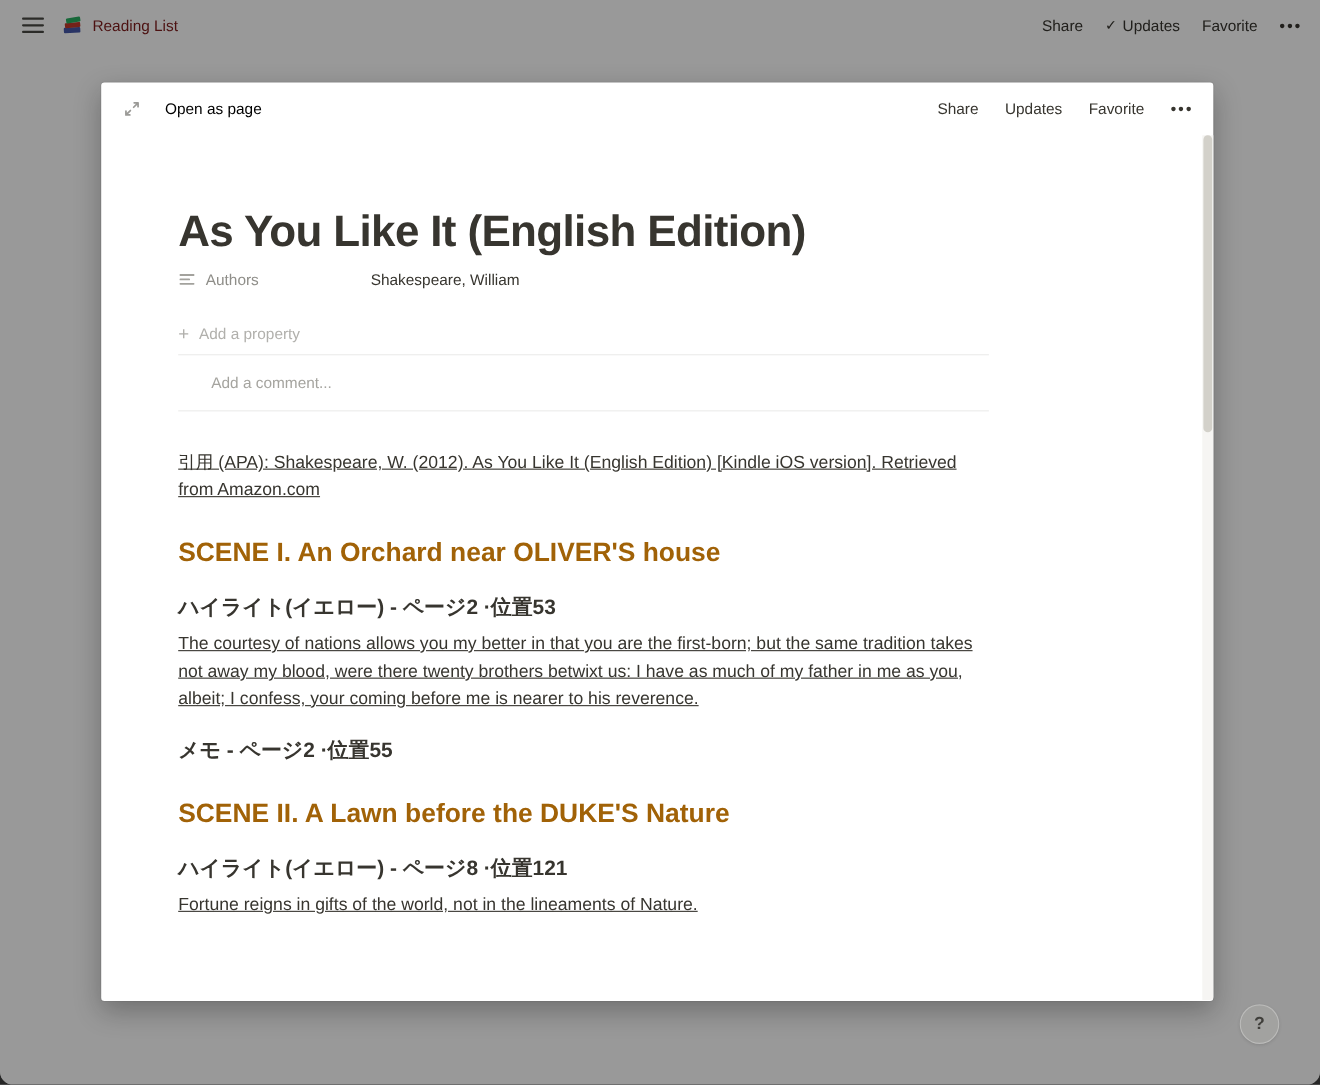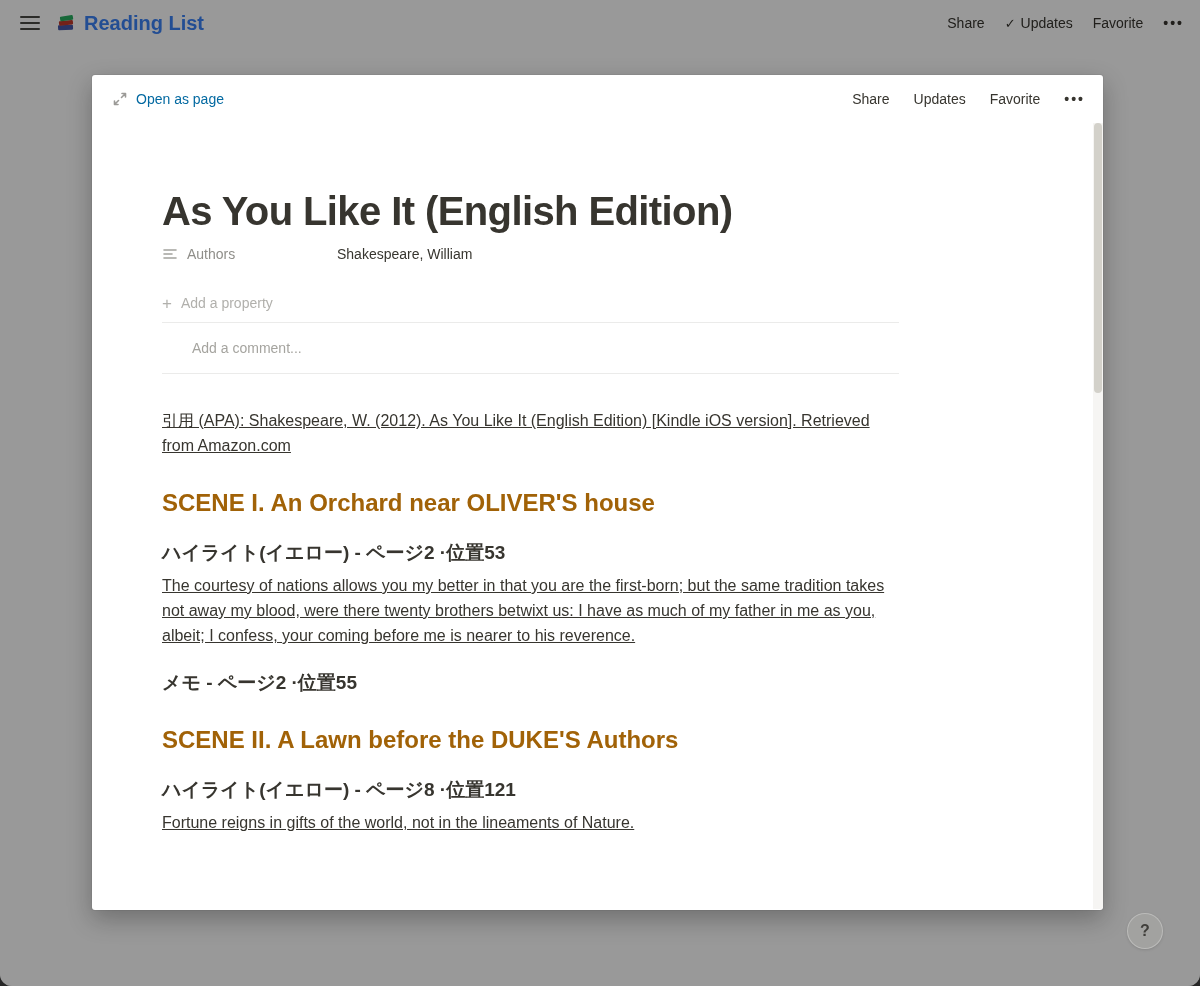--- a/index.html
+++ b/index.html
@@ -9,37 +9,37 @@
                border-radius:0 0 12px 12px; overflow:hidden; }
 
   
   .base-topbar { position:absolute; top:0; left:0; right:0; height:46px;
                  display:flex; align-items:center; padding:0 16px; background:#fff; }
   .hamburger { width:20px; height:14px; display:flex; flex-direction:column;
                justify-content:space-between; margin:0 16px 0 4px; cursor:pointer; }
   .hamburger i { display:block; height:2px; background:#494944; border-radius:1px; }
   .base-title-group { display:flex; align-items:center; gap:8px; }
   .book-emoji { width:20px; height:20px; display:inline-block; }
-  .base-title { font-size:20px; font-weight:700; color:#3b82f6; }
+  .base-title { font-size:14px; font-weight:400; color:#7f1d1d; }
   .base-actions { margin-left:auto; display:flex; align-items:center; gap:20px;
                   font-size:14px; color:#37352f; }
   .base-action { cursor:pointer; display:flex; align-items:center; gap:5px; }
   .check-glyph { font-size:13px; color:#37352f; }
   .dots { letter-spacing:2px; font-weight:700; font-size:14px; }
 
   
   .overlay { position:absolute; inset:0; background:rgba(0,0,0,0.4); z-index:5; }
 
   
   .modal { position:absolute; left:92px; top:75px; width:1011px; height:835px;
            background:#ffffff; border-radius:3px; z-index:10;
            box-shadow:0 0 0 1px rgba(15,15,15,0.05), 0 9px 24px rgba(15,15,15,0.3); }
   .modal-toolbar { position:absolute; top:0; left:0; right:0; height:48px;
                    display:flex; align-items:center; padding:0 18px 0 21px; }
-  .open-as-page { display:flex; align-items:center; gap:9px; color:#0369a1;
+  .open-as-page { display:flex; align-items:center; gap:23px; color:#000000;
                   font-size:14px; cursor:pointer; }
   .modal-actions { margin-left:auto; display:flex; align-items:center; gap:24px;
                    font-size:14px; color:#37352f; }
   .modal-action { cursor:pointer; }
 
   .doc-scroll { position:absolute; top:48px; left:0; right:0; bottom:0; overflow:hidden; }
   .doc-content { padding:64px 0 0 70px; width:870px; color:#37352f; }
   .doc-title { font-size:40px; line-height:48px; font-weight:700;
                letter-spacing:-0.6px; color:#37352f; width:737px; cursor:text; }
 
@@ -154,21 +154,21 @@
         <hr class="divider">
         <div class="comment-row">Add a comment...</div>
         <hr class="divider">
 
         <div class="blocks" id="blocks">
             <div class="block-p">引用 (APA): Shakespeare, W. (2012). As You Like It (English Edition) [Kindle iOS version]. Retrieved from Amazon.com</div>
             <div class="block-h2">SCENE I. An Orchard near OLIVER'S house</div>
             <div class="block-h3">ハイライト(イエロー) - ページ2 ·位置53</div>
             <div class="block-p">The courtesy of nations allows you my better in that you are the first-born; but the same tradition takes not away my blood, were there twenty brothers betwixt us: I have as much of my father in me as you, albeit; I confess, your coming before me is nearer to his reverence.</div>
             <div class="block-h3">メモ - ページ2 ·位置55</div>
-            <div class="block-h2">SCENE II. A Lawn before the DUKE'S Authors</div>
+            <div class="block-h2">SCENE II. A Lawn before the DUKE'S Nature</div>
             <div class="block-h3">ハイライト(イエロー) - ページ8 ·位置121</div>
             <div class="block-p">Fortune reigns in gifts of the world, not in the lineaments of Nature.</div>
           </div>
       </div>
     </div>
 
     <div class="scrollbar-track">
       <div class="scrollbar-thumb"></div>
     </div>
   </div>

